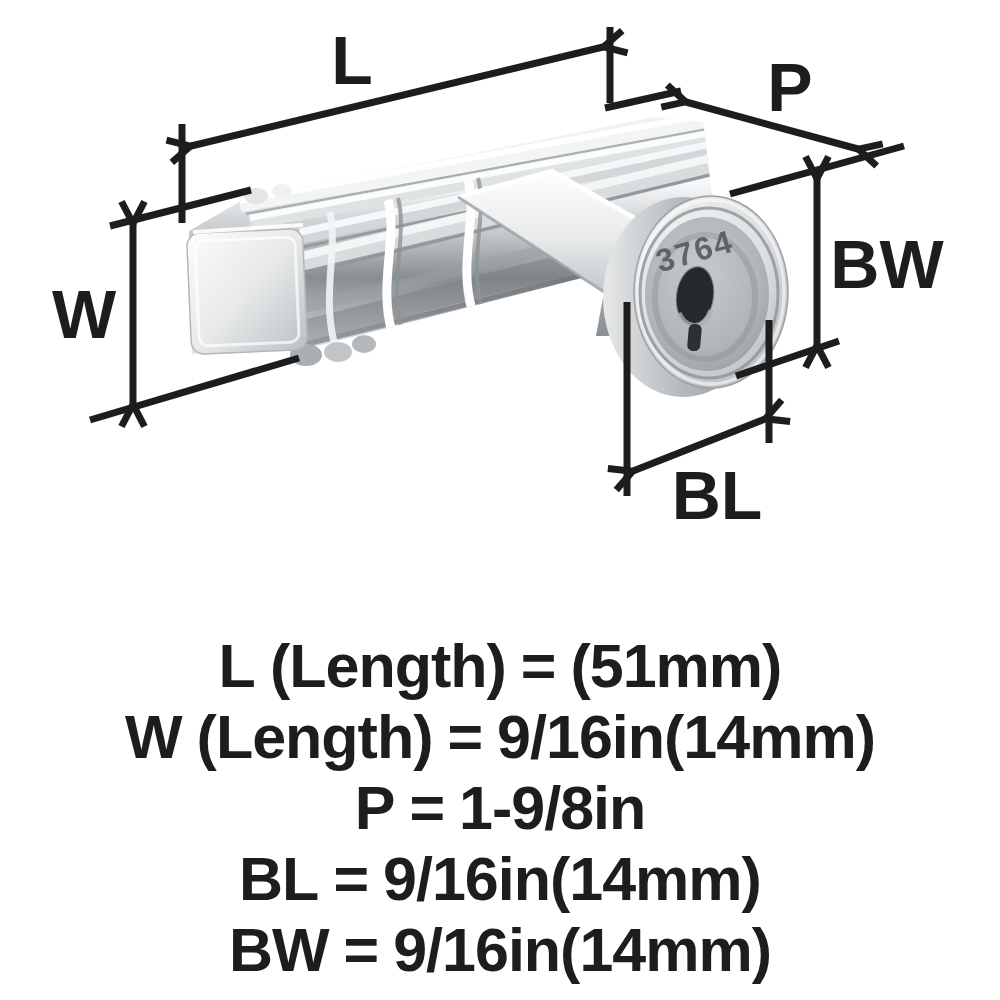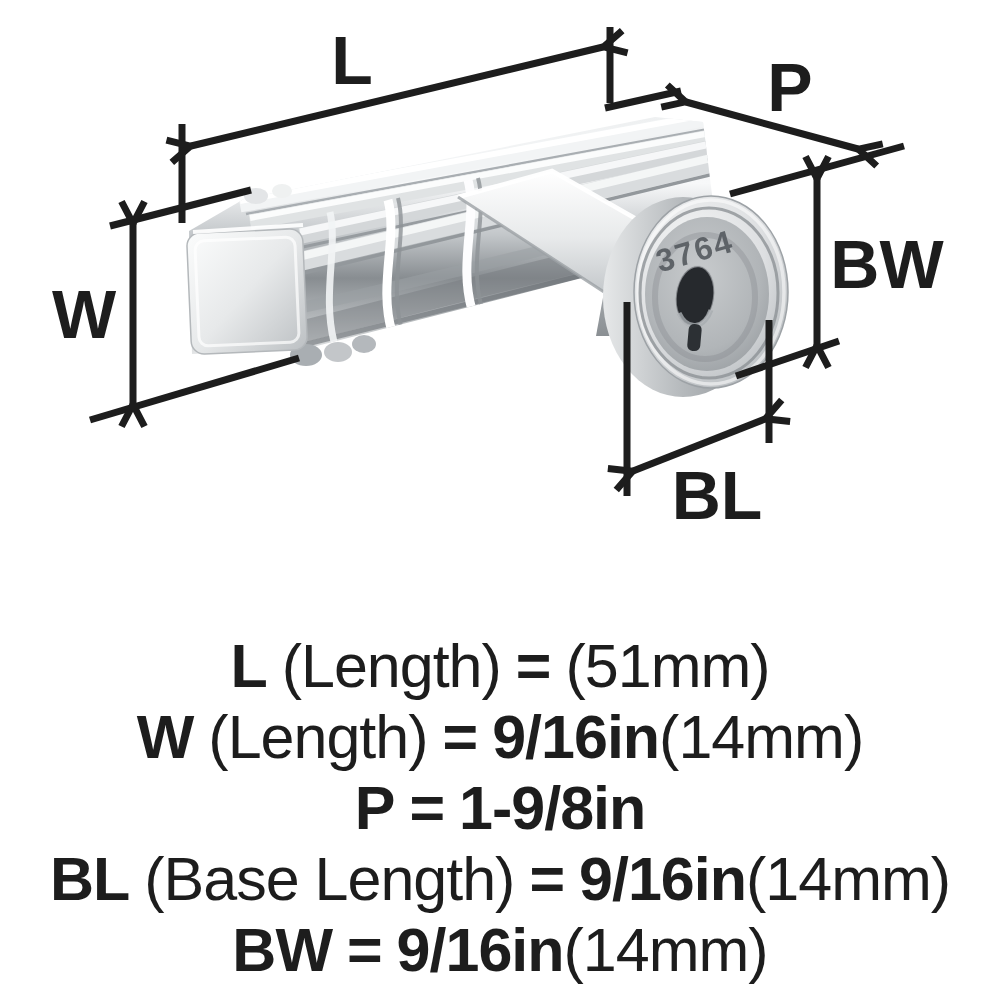--- a/index.html
+++ b/index.html
@@ -12,21 +12,21 @@
   .tick{stroke:#1d1d1d;stroke-width:7;fill:none;}
   .dimlabel{font-family:"Liberation Sans",sans-serif;font-weight:800;
             font-size:68px;fill:#1d1d1d;text-anchor:middle;}
   .engrave{font-family:"Liberation Sans",sans-serif;font-weight:700;
            font-size:32px;fill:#5a5f64;letter-spacing:2px;text-anchor:middle;opacity:.95;}
   
   .specs{position:absolute;left:0;top:630px;width:1000px;}
   .spec-line{height:71px;display:flex;justify-content:center;align-items:center;
              font-size:61px;letter-spacing:-1px;white-space:pre;color:#1d1d1d;}
   .seg-b{font-weight:700;}
-  .seg-r{font-weight:400;}
+  .seg-r{font-weight:700;}
   .gap{margin-right:15px;}
 </style>
 </head>
 <body>
 
 <div class="stage">
 
   <svg class="diagram-svg" width="1000" height="580" viewBox="0 0 1000 580" xmlns="http://www.w3.org/2000/svg">
     <defs>
       <marker id="arrV" viewBox="0 -16 34 32" markerWidth="34" markerHeight="32" refX="2.5" refY="0" orient="auto-start-reverse" markerUnits="userSpaceOnUse">
@@ -198,21 +198,20 @@
     </div>
 
     <div class="spec-line">
       <span class="seg-b gap">P</span>
       <span class="seg-b gap">=</span>
       <span class="seg-b">1-9/8in</span>
     </div>
 
     <div class="spec-line">
       <span class="seg-b gap">BL</span>
-      <span class="seg-r gap">(Base Length)</span>
       <span class="seg-b gap">=</span>
       <span class="seg-b">9/16in</span>
       <span class="seg-r">(14mm)</span>
     </div>
 
     <div class="spec-line">
       <span class="seg-b gap">BW</span>
       <span class="seg-b gap">=</span>
       <span class="seg-b">9/16in</span>
       <span class="seg-r">(14mm)</span>

